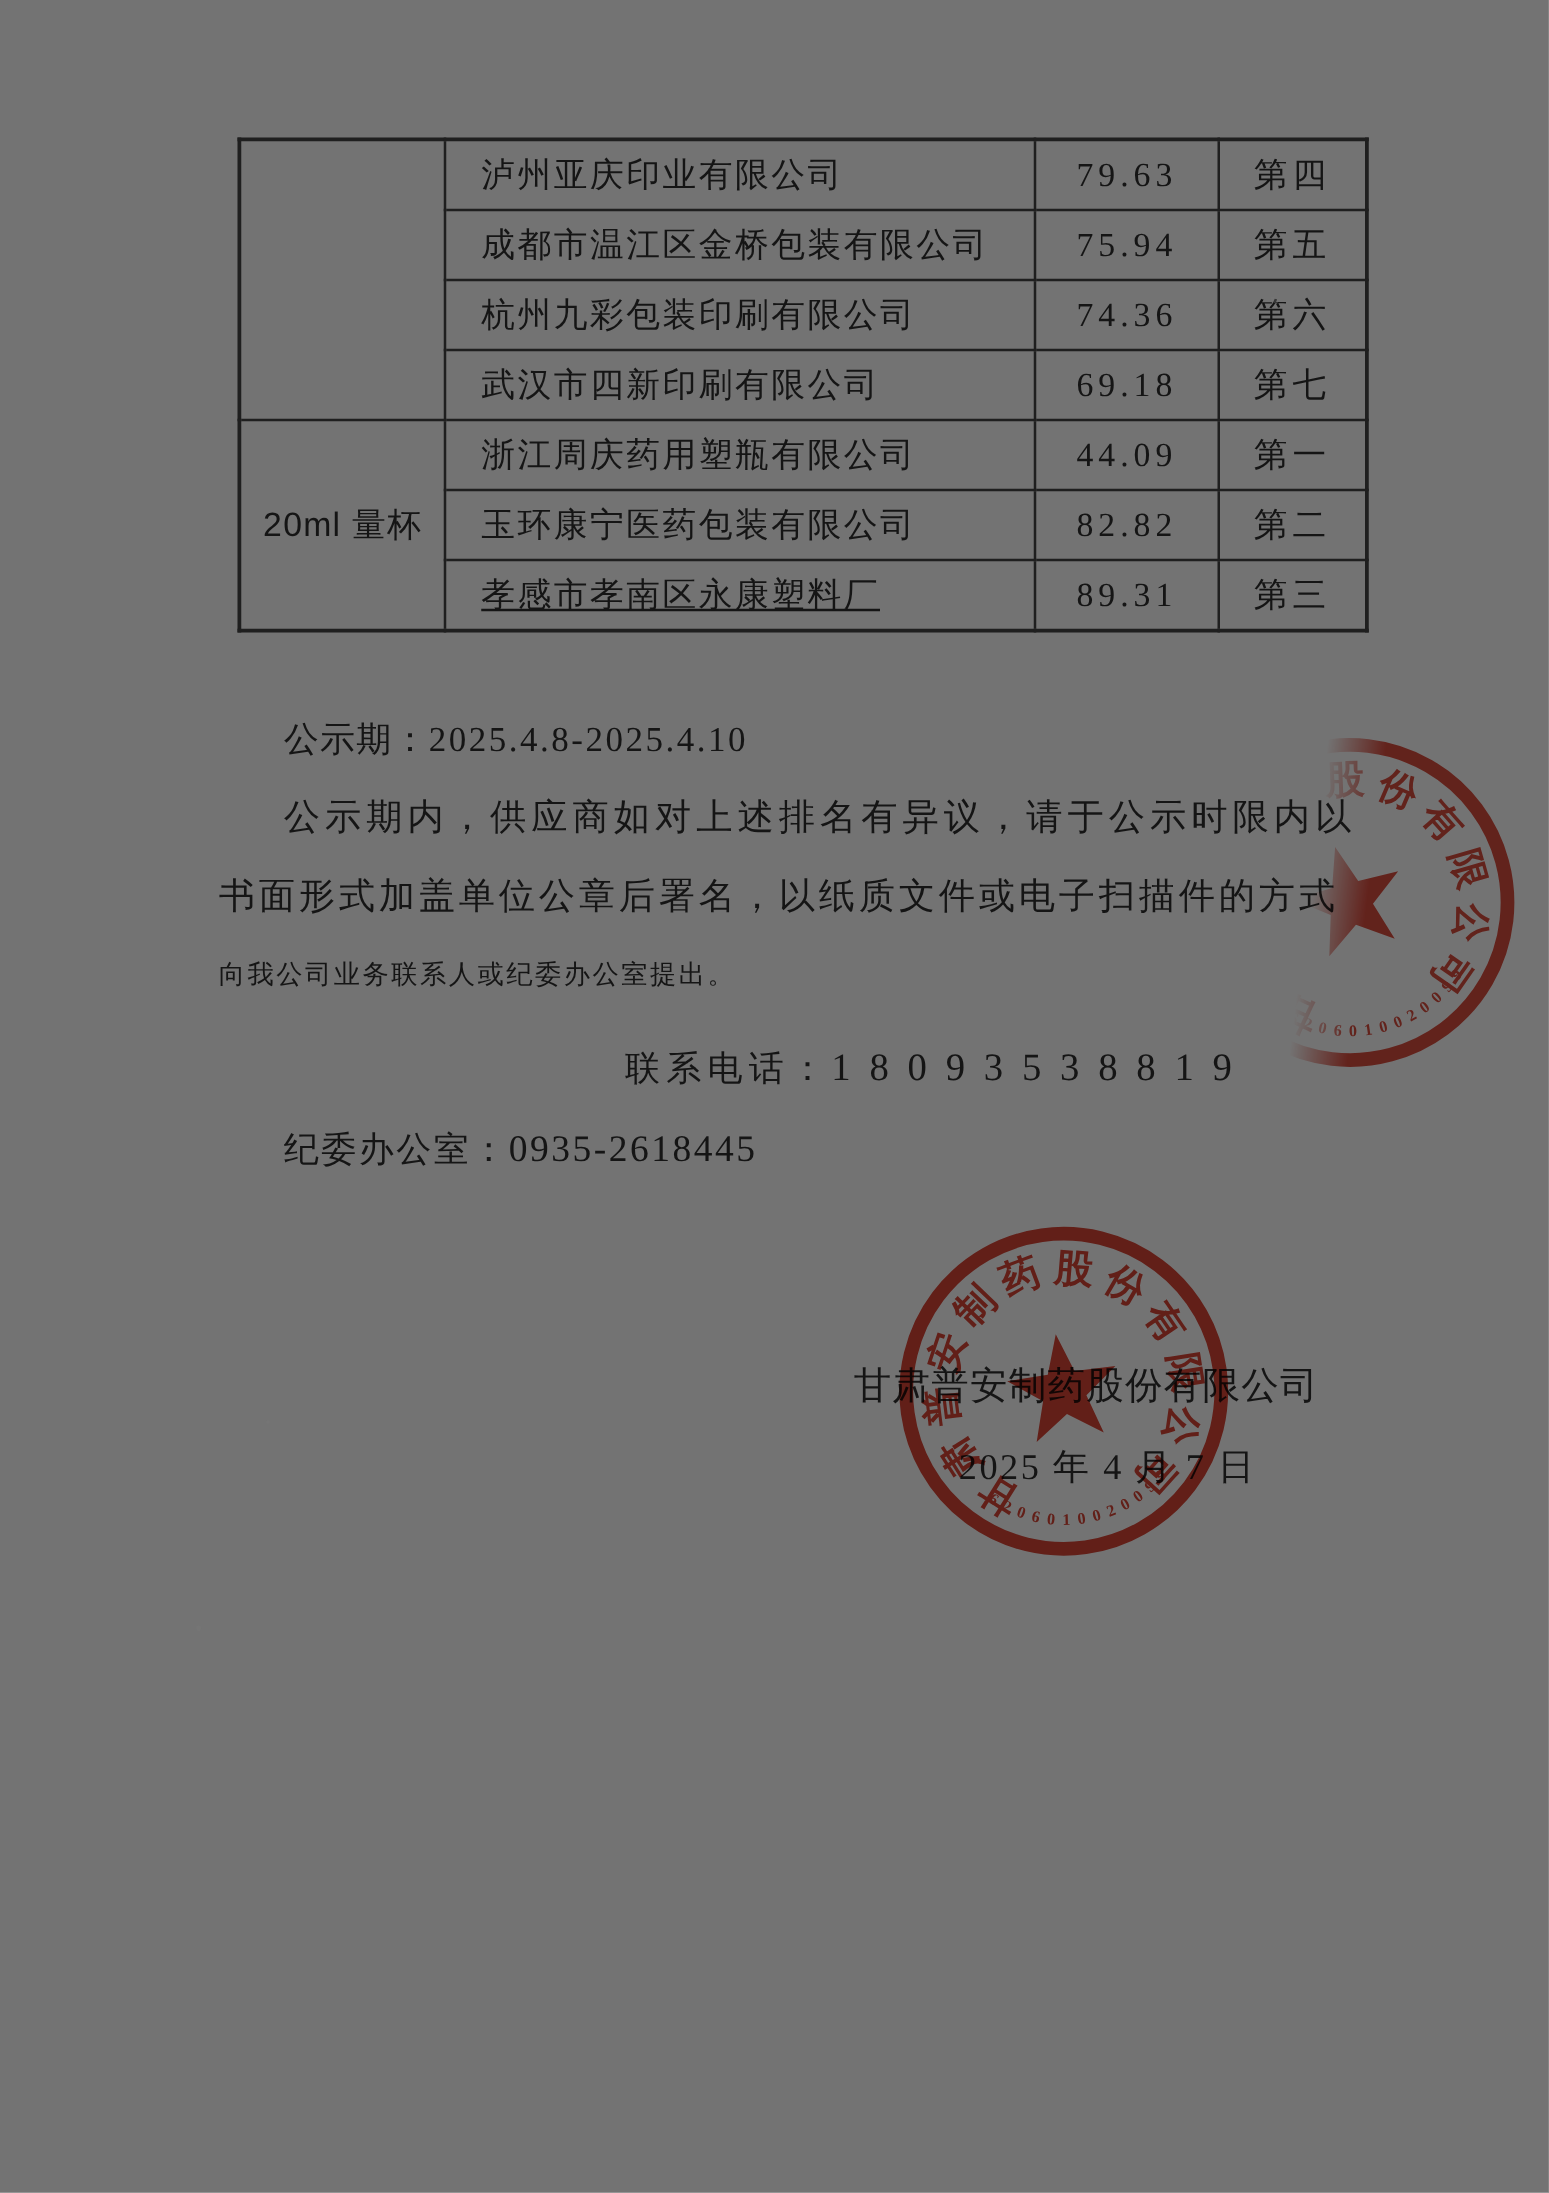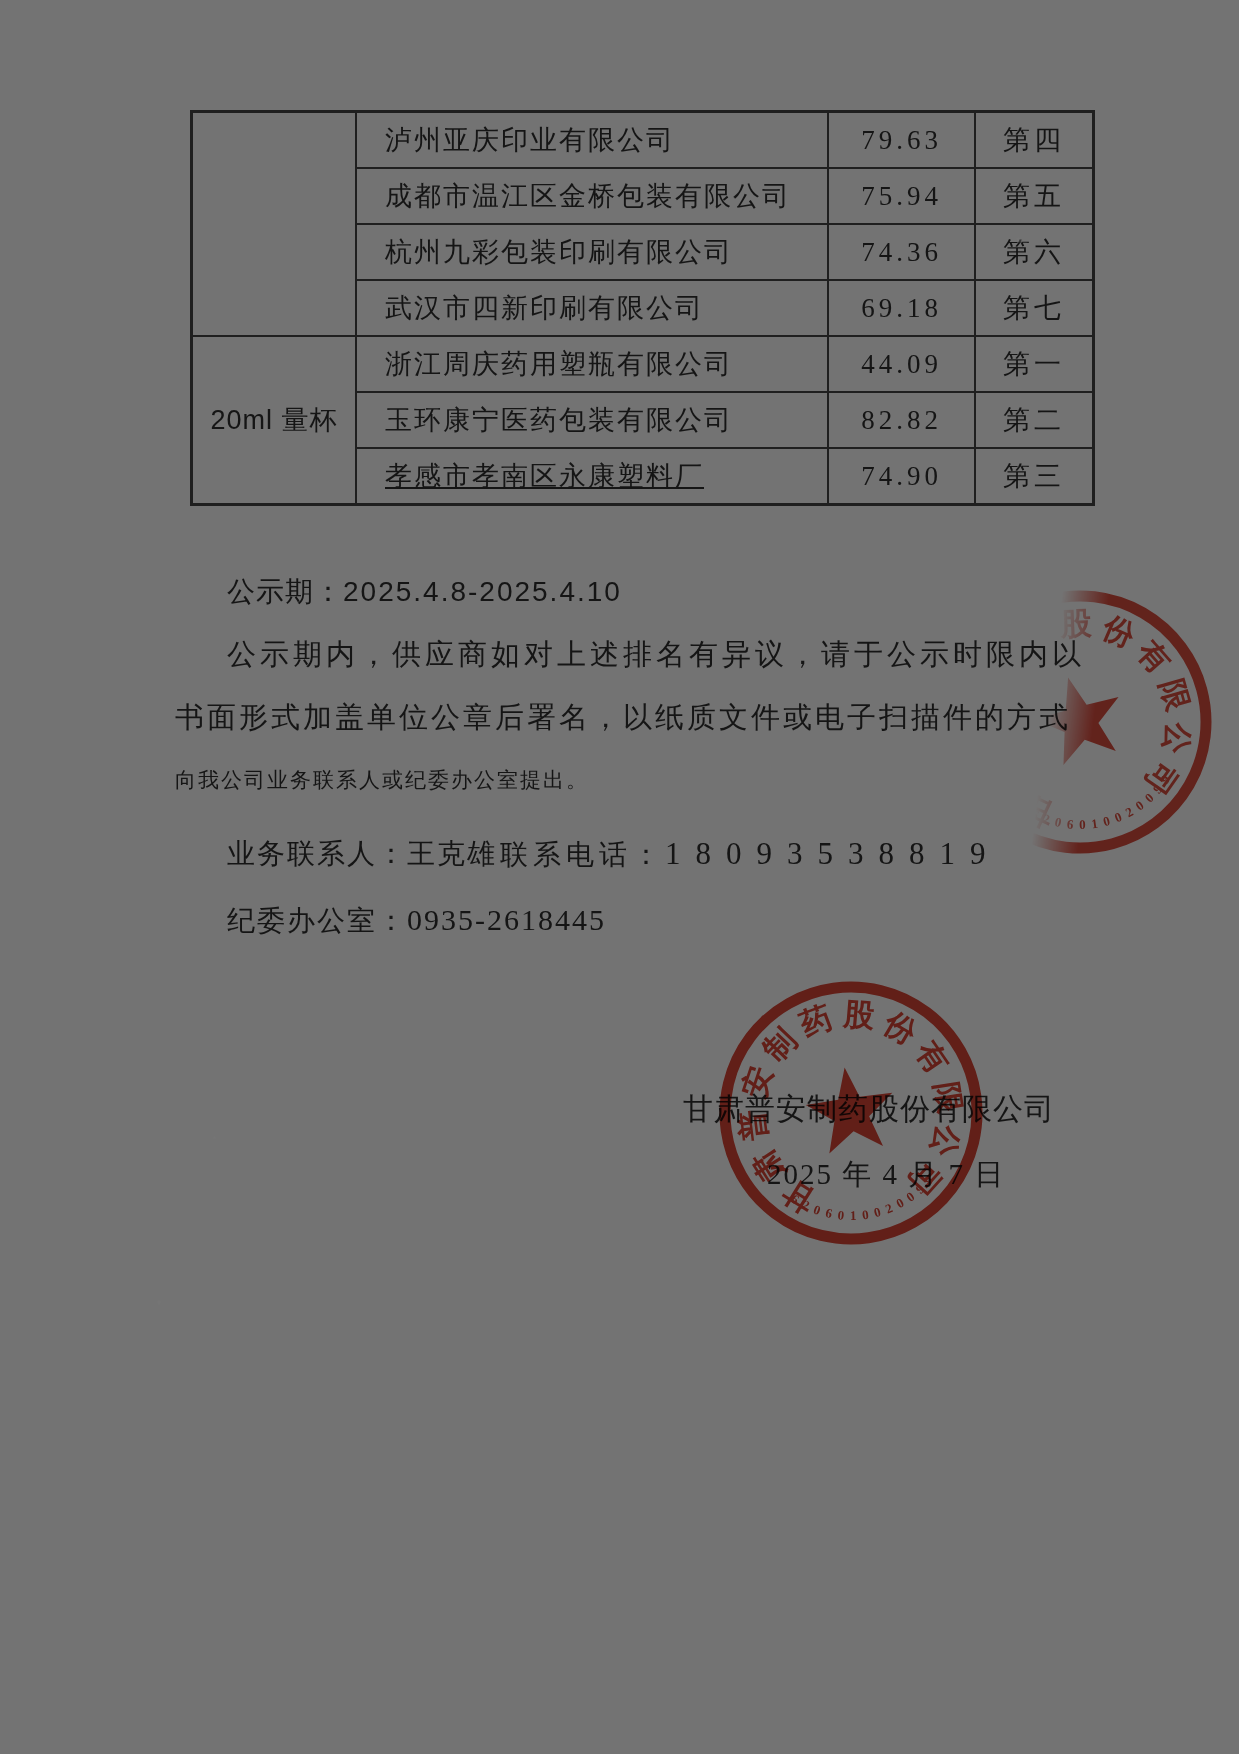--- a/index.html
+++ b/index.html
@@ -31,21 +31,21 @@
   .rank-table td.cat{text-align:center;padding:0;letter-spacing:1px;}
   .rank-table td.score{
     text-align:center;padding:0;
     font-family:"Liberation Serif","DejaVu Serif",serif;
     font-size:27px;letter-spacing:4px;
   }
   .rank-table td.rank{text-align:center;padding:0;letter-spacing:4px;}
   
   .tline{position:absolute;white-space:nowrap;line-height:1.15;}
   .t-period{left:227px;top:576px;font-size:28px;letter-spacing:1px;}
-  .t-period .num{font-family:Liberation Sans, sans-serif;letter-spacing:2px;text-align:center;}
+  .t-period .num{font-family:Liberation Serif, serif;letter-spacing:2px;text-align:center;}
   .t-p1{left:227px;top:638px;font-size:29px;letter-spacing:4px;}
   .t-p2{left:175px;top:701px;font-size:29px;letter-spacing:3px;}
   .t-p3{left:175px;top:768px;font-size:21px;letter-spacing:2px;}
   .t-contact-left{left:227px;top:838px;font-size:28px;letter-spacing:2px;}
   .t-contact-right{left:500px;top:836px;font-size:28px;letter-spacing:5px;}
   .t-contact-right .num{font-family:"Liberation Serif","DejaVu Serif",serif;font-size:31px;letter-spacing:15px;text-align:center;}
   .t-office{left:227px;top:903px;font-size:28px;letter-spacing:2px;}
   .t-office .num{font-family:"Liberation Serif","DejaVu Serif",serif;font-size:30px;letter-spacing:2px;}
   .t-sign{left:683px;top:1092px;font-size:30px;letter-spacing:1px;}
   .t-date{left:767px;top:1158px;font-size:29px;letter-spacing:2px;}
@@ -98,33 +98,32 @@
           <td class="score" style="width: 145px;">44.09</td>
           <td class="rank" style="width: 116px;">第一</td>
         </tr>
         <tr>
           <td style="width: 442px;">玉环康宁医药包装有限公司</td>
           <td class="score" style="width: 145px;">82.82</td>
           <td class="rank" style="width: 116px;">第二</td>
         </tr>
         <tr>
           <td style="width: 442px; text-decoration: underline;">孝感市孝南区永康塑料厂</td>
-          <td class="score" style="width: 145px;">74.90</td>
+          <td class="score" style="width: 145px;">89.31</td>
           <td class="rank" style="width: 116px;">第三</td>
         </tr>
       </tbody>
   </table>
 
   <div class="tline t-period"><span>公示期：</span><span class="num">2025.4.8-2025.4.10</span></div>
 
   <div class="tline t-p1">公示期内，供应商如对上述排名有异议，请于公示时限内以</div>
   <div class="tline t-p2">书面形式加盖单位公章后署名，以纸质文件或电子扫描件的方式</div>
   <div class="tline t-p3">向我公司业务联系人或纪委办公室提出。</div>
 
-  <div class="tline t-contact-left"><span>业务联系人：</span><span>王克雄</span></div>
 
   <div class="tline t-contact-right"><span>联系电话：</span><span class="num">18093538819</span></div>
 
   <div class="tline t-office"><span>纪委办公室：</span><span class="num">0935-2618445</span></div>
 
   <div class="tline t-sign">甘肃普安制药股份有限公司</div>
   <div class="tline t-date"><span class="num">2025 年 4 月 7 日</span></div>
 
   <div class="seal seal-top">
     <div class="rot">

